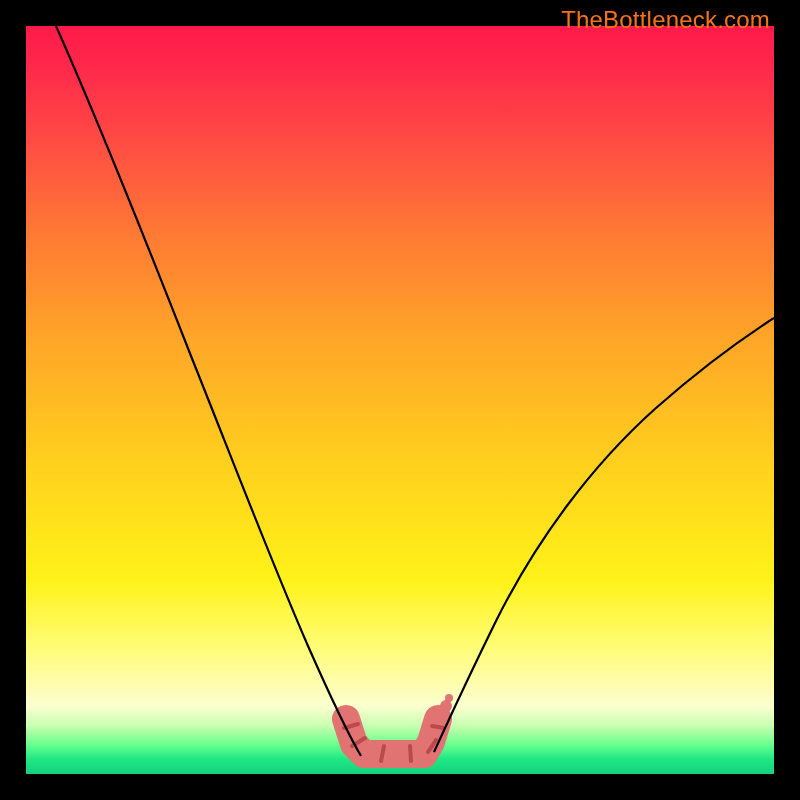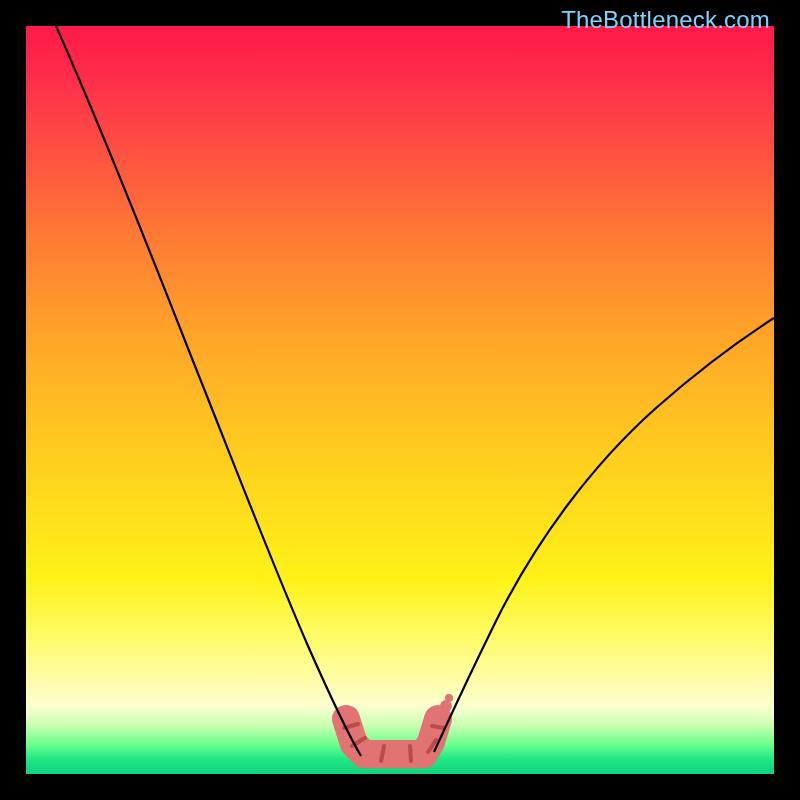--- a/index.html
+++ b/index.html
@@ -44,21 +44,21 @@
       #c9ffb0 93.5%,
       #6cff8e 96%,
       #20e884 98%,
       #14d07e 100%
     );
   }
   .watermark {
     position: absolute;
     top: 6px;
     right: 30px;
-    color: #7dd3fc;
+    color: #f97316;
     font-size: 24px;
     letter-spacing: 0.2px;
     font-weight: 500;
     user-select: none;
   }
   svg.curves {
     position: absolute;
     inset: 0;
   }
   

